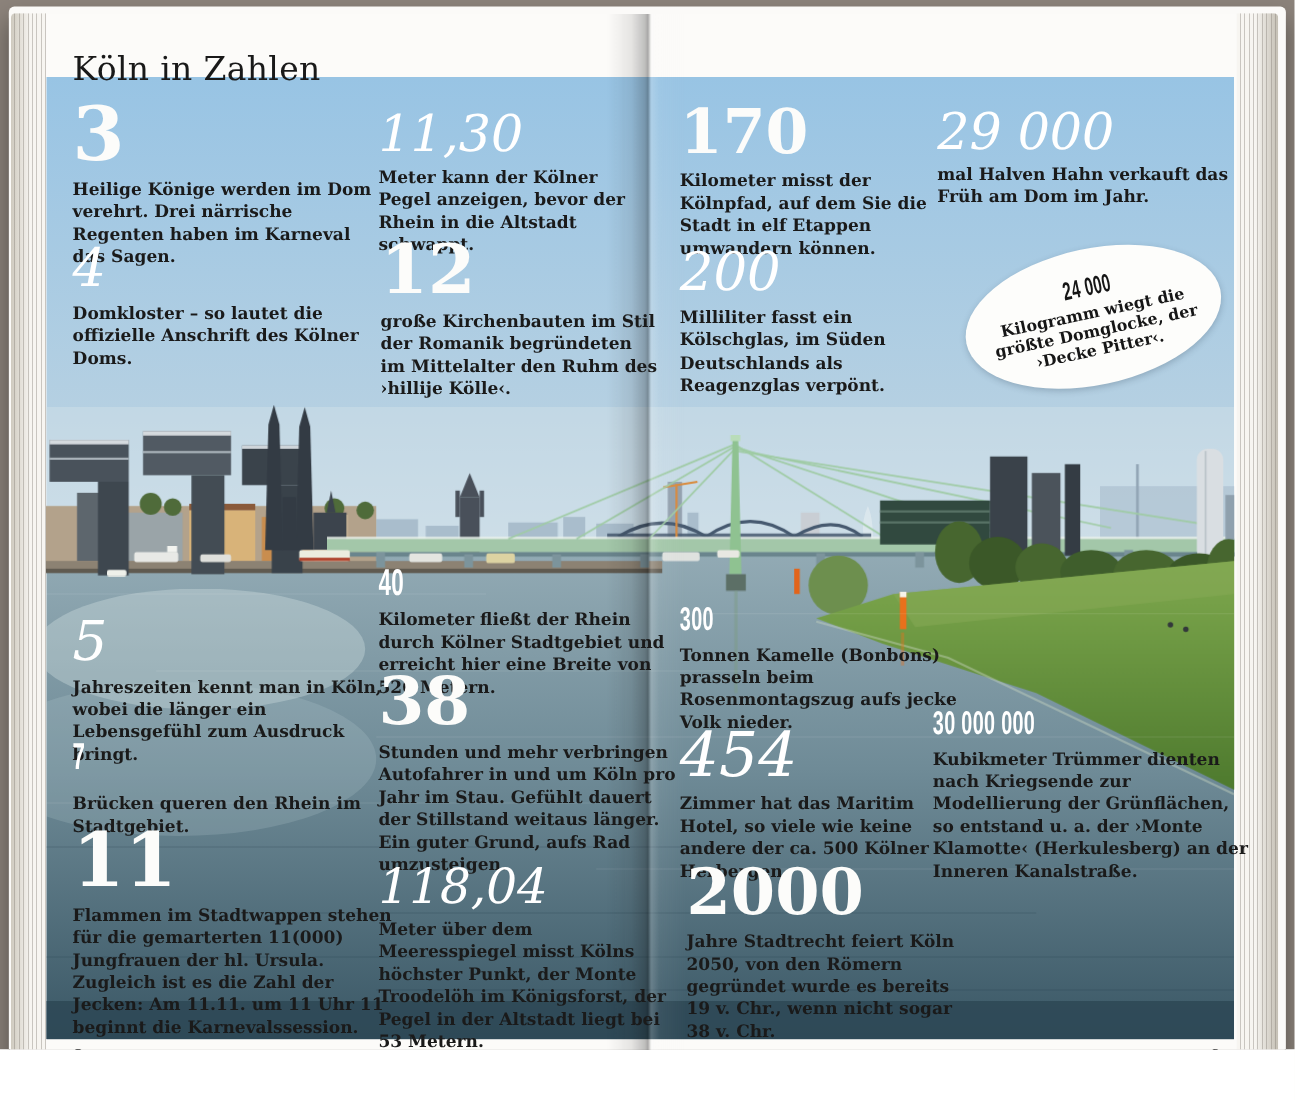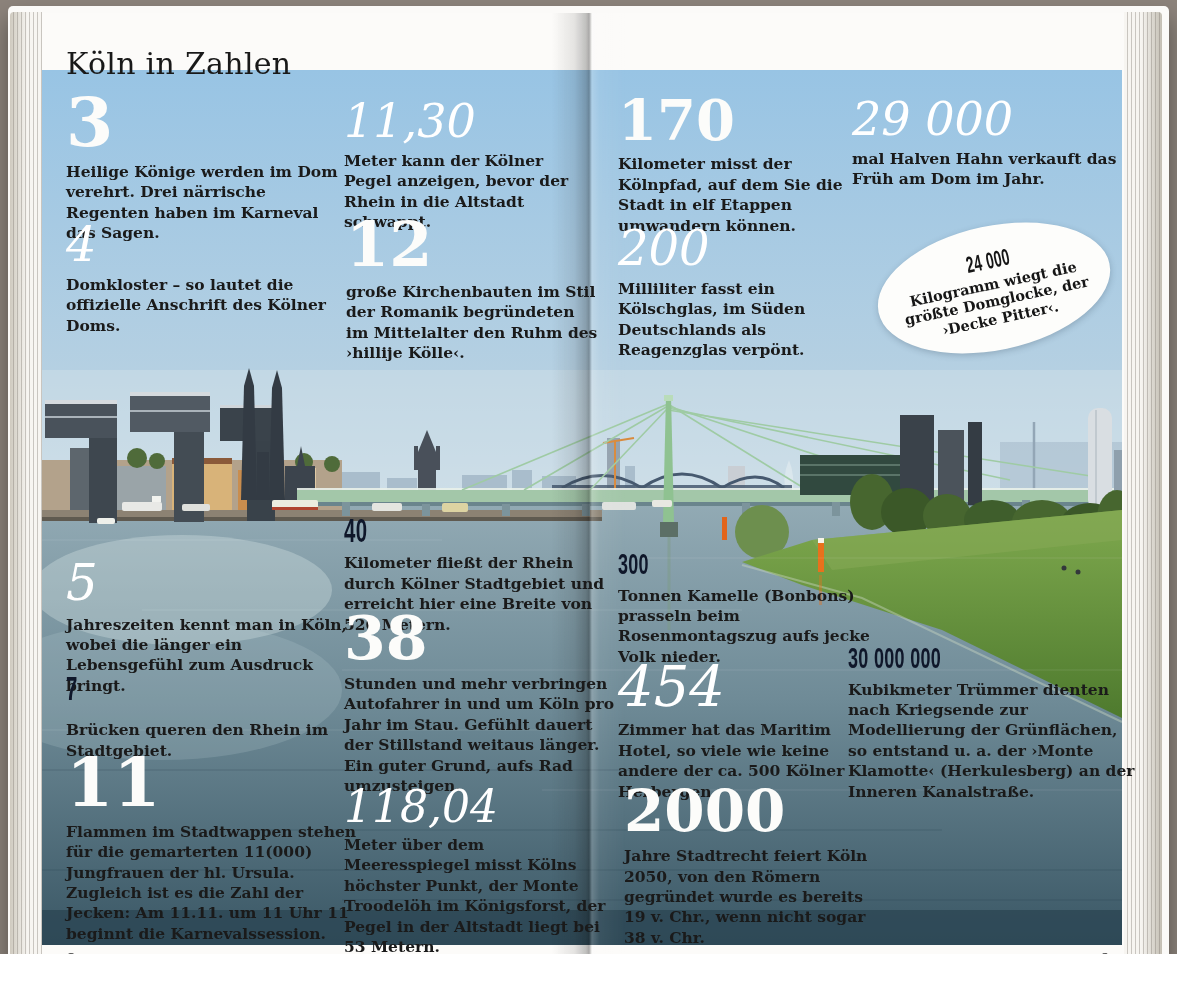--- a/index.html
+++ b/index.html
@@ -24,21 +24,21 @@
             rgba(255,255,255,.06) 64%, rgba(255,255,255,0) 100%);}
   .page-title{position:absolute;left:66px;top:26px;font-size:30px;font-weight:400;color:#191919;
         letter-spacing:.3px;}
   .pageno{position:absolute;top:950px;font-size:16px;color:#3d3d3d;}
   .pageno.l{left:66px;} .pageno.r{left:1100px;}
 
   .stat{position:absolute;color:#1a1a1a;}
   .stat .num{font-family:"DejaVu Serif",serif;font-weight:700;line-height:.95;}
   .num.white{color:#fcfcfa;}
   .num.ital{font-style:italic;color:#ffffff;font-weight:400;}
-  .num.cond{color:#0f172a;line-height:.95;}
+  .num.cond{color:#ffffff;line-height:.95;}
   .cx{display:inline-block;transform:scaleX(.6);transform-origin:0 60%;
       font-family:"Liberation Sans",sans-serif;font-weight:700;letter-spacing:.5px;}
   .stat .desc{font-family:"DejaVu Serif",serif;font-weight:700;font-size:15.5px;
       line-height:1.32;margin-top:7px;}
 
   .badge{position:absolute;left:876px;top:226px;width:236px;height:124px;background:#fdfdfb;
       border-radius:50%;transform:rotate(-12deg);display:flex;flex-direction:column;
       align-items:center;justify-content:center;text-align:center;
       box-shadow:0 2px 6px rgba(40,60,80,.25);}
   .badge .bnum{font-size:23px;color:#161616;line-height:1;}

